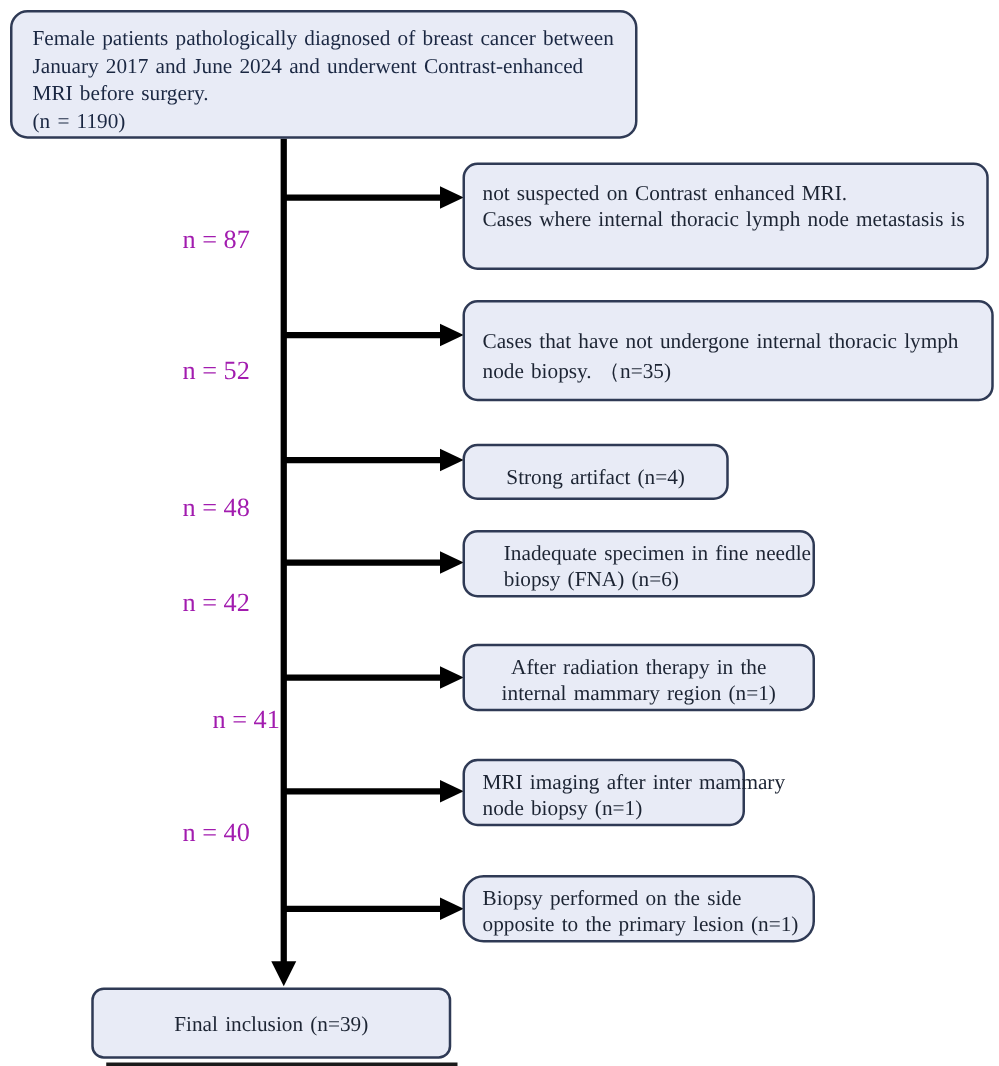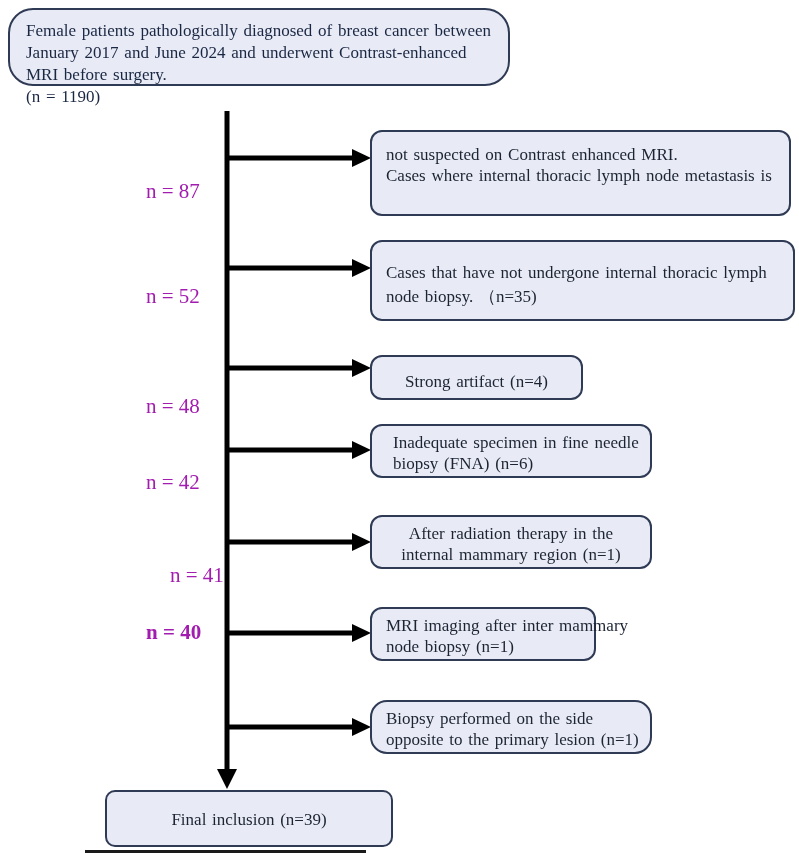--- a/index.html
+++ b/index.html
@@ -19,49 +19,49 @@
     border-radius: 12px;
     color: #1c2433;
     font-size: 17px;
     line-height: 21px;
     word-spacing: 1.5px;
   }
   .box .line { white-space: nowrap; }
   .line:empty { display: none; }
 
   #box-top {
-    left: 8px; top: 8px; width: 502px; height: 78px;
-    padding: 10px 16px; border-radius: 25px; line-height: 22px; color: #1a2742;
+    left: 8px; top: 8px; width: 502px; height: 103px;
+    padding: 10px 16px; border-radius: 14px; line-height: 22px; color: #1a2742;
   }
   #box-ex0 { left: 370px; top: 130px; width: 421px; height: 86px; padding: 12px 14px; }
   #box-ex1 { left: 370px; top: 240px; width: 425px; height: 81px; padding: 19px 14px; line-height: 24px; }
   #box-ex2 { left: 370px; top: 355px; width: 213px; height: 45px; padding: 14px 6px; text-align: center; }
-  #box-ex3 { left: 370px; top: 424px; width: 282px; height: 54px; padding: 6px 21px; }
+  #box-ex3 { left: 370px; top: 424px; width: 282px; height: 54px; padding: 6px 31px; }
   #box-ex4 { left: 370px; top: 515px; width: 282px; height: 54px; padding: 6px 10px; text-align: center; }
   #box-ex5 { left: 370px; top: 607px; width: 226px; height: 54px; padding: 6px 14px; }
   #box-ex6 { left: 370px; top: 700px; width: 282px; height: 54px; padding: 6px 14px; border-radius: 17px; }
   #box-final {
     left: 73px; top: 790px; width: 288px; height: 57px;
-    padding: 17px 8px; text-align: center; border-radius: 10px; margin-left: 32px;
+    padding: 17px 8px; text-align: center; border-radius: 10px;
   }
 
   .nlabel {
     position: absolute;
     left: 146px;
     width: 70px;
     font-size: 21px;
     color: #a21caf;
     white-space: nowrap;
   }
   #nlabel-0 { top: 179px; }
   #nlabel-1 { top: 284px; }
   #nlabel-2 { top: 394px; }
   #nlabel-3 { top: 470px; }
   #nlabel-4 { top: 563px; margin-left: 24px; }
-  #nlabel-5 { top: 620px; font-weight: bold; }
+  #nlabel-5 { top: 654px; }
 
   #arrows { position: absolute; left: 0; top: 0; }
 
   #bottom-crop-line {
     position: absolute;
     left: 85px; top: 850px; width: 281px; height: 3px;
     background: #1a1a1a;
   }
 </style>
 </head>

